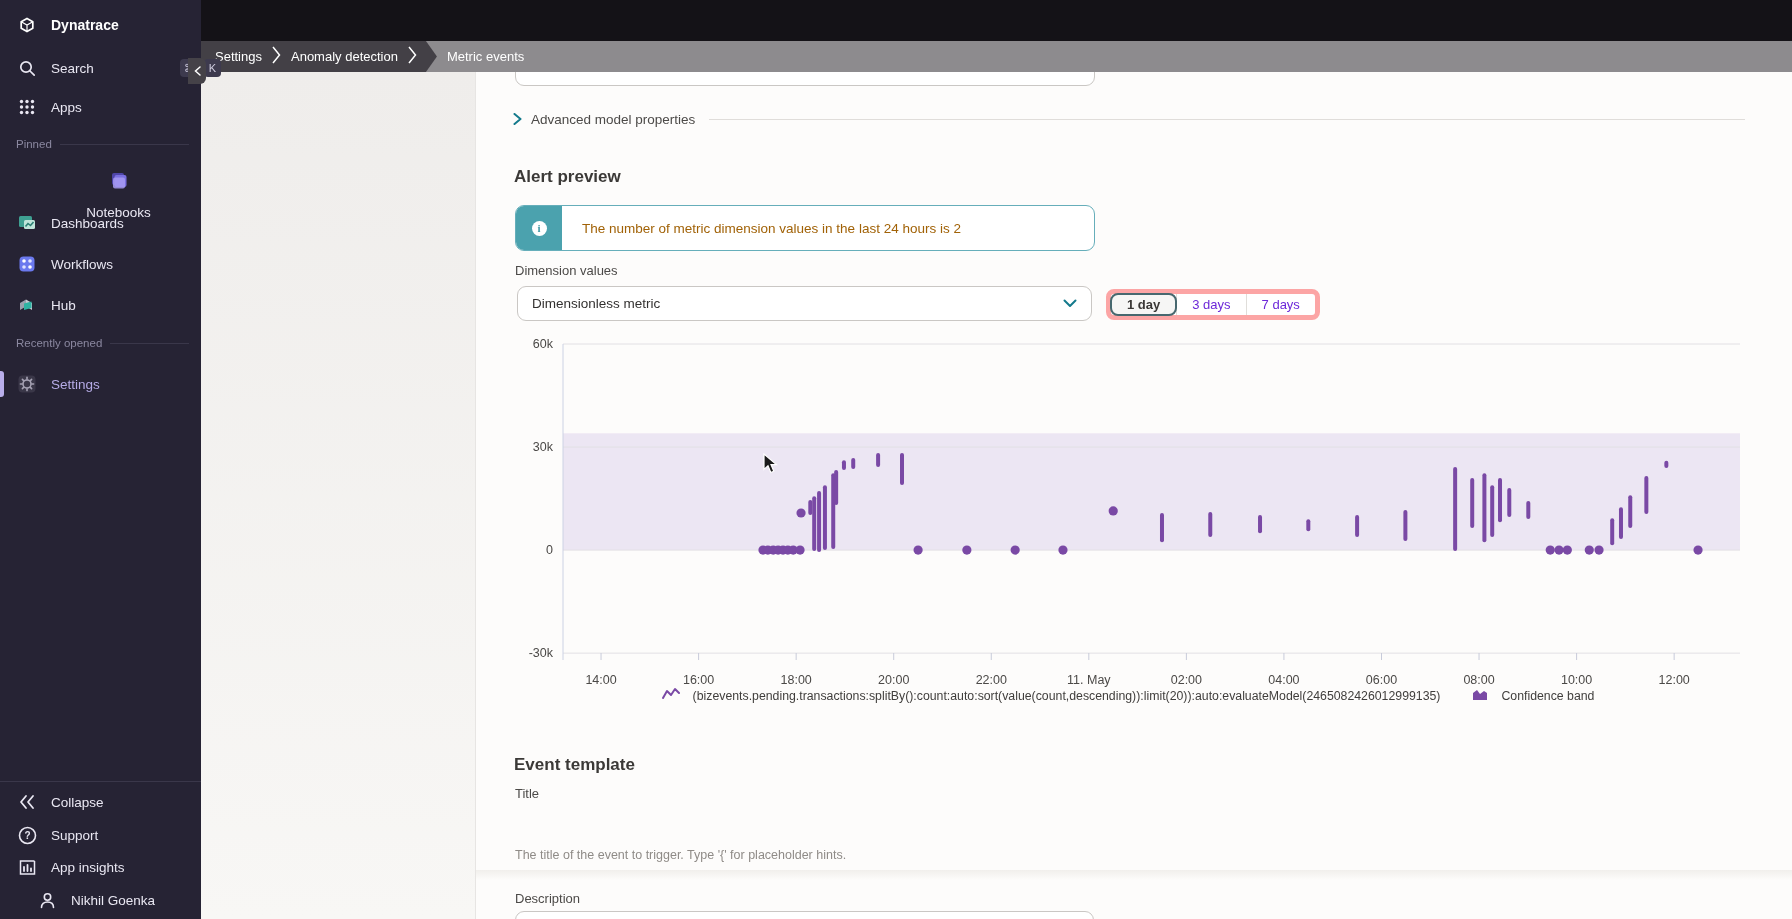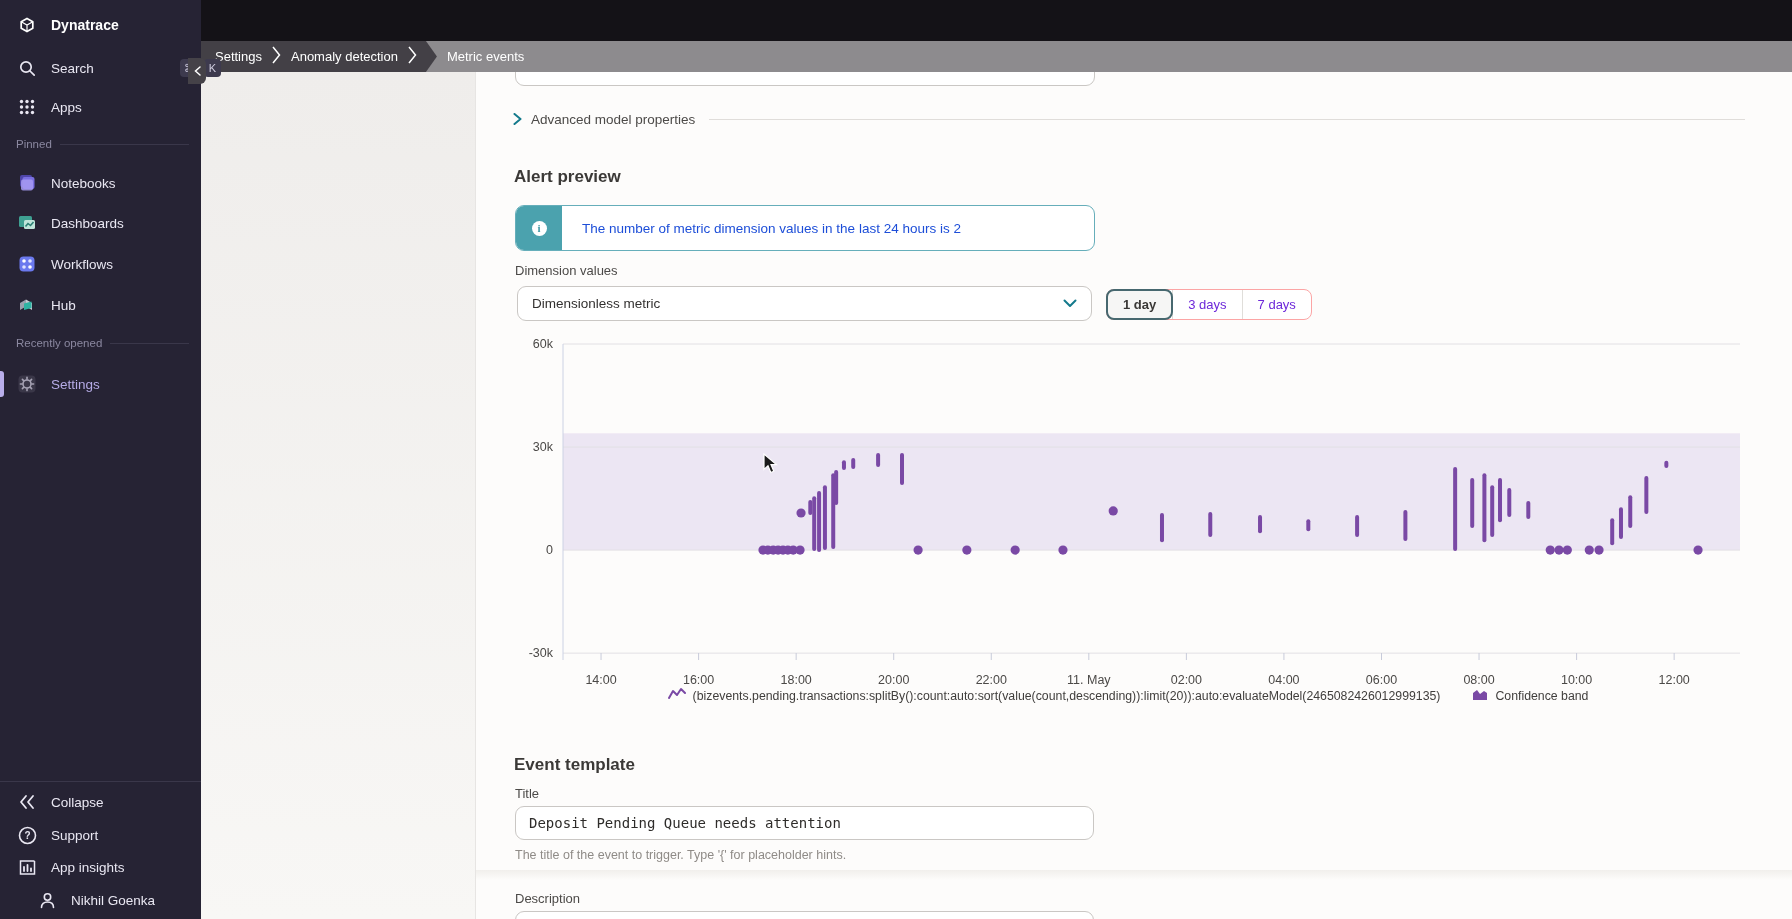--- a/index.html
+++ b/index.html
@@ -38,37 +38,37 @@
   .adv-row { position:absolute; left:37px; top:38px; width:1232px; height:18px; display:flex; align-items:center; font-size:13.5px; color:#4c4a48; }
   .adv-row .rule { flex:1; height:1px; background:#e0ddda; margin-left:14px; }
   .adv-row .ic { margin-right:9px; display:flex; }
 
   .h-section { position:absolute; font-size:17px; font-weight:700; color:#3b3937; }
   .field-label { position:absolute; font-size:13px; color:#4c4a48; }
   .helper { position:absolute; font-size:12.5px; color:#8f8b87; }
 
   .infobox { position:absolute; left:39px; top:133px; width:580px; height:46px; border:1px solid #66aeba; border-radius:9px; background:#fff; display:flex; overflow:hidden; }
   .infobox .badge { width:46px; background:#4ba2ae; display:flex; align-items:center; justify-content:center; flex:none; }
-  .infobox .msg { display:flex; align-items:center; padding-left:20px; font-size:13.5px; color:#1d4ed8; }
+  .infobox .msg { display:flex; align-items:center; padding-left:20px; font-size:13.5px; color:#a16207; }
   .i-circle { width:15px; height:15px; border-radius:50%; background:#fff; color:#3f99a5; font-weight:700; font-size:11px; display:flex; align-items:center; justify-content:center; font-family:"Liberation Serif", serif; }
 
   .select { position:absolute; left:41px; top:214px; width:575px; height:35px; background:#fff; border:1px solid #cac7c4; border-radius:9px; display:flex; align-items:center; padding:0 14px; font-size:13.5px; color:#333130; cursor:pointer; }
   .select .chev { margin-left:auto; display:flex; }
 
-  .daygroup { position:absolute; left:630px; top:217px; height:31px; display:flex; background:#fff; border:1px solid #fca5a5; border-radius:8px; }
+  .daygroup { position:absolute; left:630px; top:217px; height:31px; display:flex; background:#fff; border:5px solid #fca5a5; border-radius:8px; }
   .daybtn { border:none; background:transparent; font-family:inherit; font-size:13px; color:#6d28d9; padding:0 15px; cursor:pointer; display:flex; align-items:center; }
   .daybtn + .daybtn { border-left:1px solid #e0deda; }
   .daybtn.sel { border:2px solid #47686f; border-radius:8px; margin:-1px; background:#f6f6f5; color:#3a3836; font-weight:600; z-index:1; border-left:2px solid #47686f; }
 
   .chart-wrap { position:absolute; left:27px; top:262px; width:1250px; height:360px; }
   svg.chart { font-family:"Liberation Sans", sans-serif; }
 
   .legend { position:absolute; left:27px; top:615px; width:1250px; display:flex; align-items:center; justify-content:center; gap:8px; font-size:12.3px; color:#403e3c; }
   .legend .gap { width:16px; }
-  .legend-item { display:flex; align-items:center; gap:7px; cursor:pointer; }
+  .legend-item { display:flex; align-items:center; gap:13px; cursor:pointer; }
 
   .text-input { position:absolute; background:#fff; border:1px solid #cac7c4; border-radius:9px; display:flex; align-items:center; padding:0 13px; }
   .mono { font-family:"DejaVu Sans Mono", monospace; font-size:14px; color:#2e2c2a; }
 
   .cursor { position:absolute; left:287px; top:381px; z-index:50; pointer-events:none; }
 </style>
 </head>
 <body>
 
 <aside class="sidebar">
@@ -113,21 +113,21 @@
       </svg>
     </span>
     <span>Apps</span>
   </div>
 
   <div class="nav-sec" style="top:137px;">
     <span>Pinned</span>
       <span class="rule"></span>
   </div>
 
-  <div class="nav-row" style="top:170px;">
+  <div class="nav-row" style="top:170px;flex-direction:column;">
     <span class="ic">
       <svg width="22" height="22" viewBox="0 0 22 22">
           <rect x="4" y="3" width="12" height="12" rx="2" fill="#4f46a8"></rect>
           <rect x="6.5" y="5" width="12" height="12" rx="2" fill="#7a6fe0"></rect>
           <rect x="5" y="7.5" width="12" height="11" rx="2" fill="#a79bf2" opacity="0.85"></rect>
         </svg>
     </span>
     <span>Notebooks</span>
   </div>
   <div class="nav-row" style="top:210px;">
@@ -403,23 +403,20 @@
             <path d="M1 13 L1 6 L5 3 L8 7 L12 4 L15 6 L15 13 Z" fill="#7a49a5"></path>
           </svg>
       </span>
       <span>Confidence band</span>
     </span>
   </div>
 
   <div class="h-section" style="left:38px; top:683px;">Event template</div>
 
   <div class="field-label" style="left:39px; top:714px;">Title</div>
-  <div class="text-input" style="left:39px; top:734px; width:579px; height:34px;">
-    <span class="mono">Deposit Pending Queue needs attention</span>
-  </div>
   <div class="helper" style="left:39px; top:776px;">The title of the event to trigger. Type '{' for placeholder hints.</div>
 
   <div class="field-label" style="left:39px; top:819px;">Description</div>
   <div class="text-input" style="left:39px; top:839px; width:579px; height:30px;"></div>
 
   <div class="cursor">
     <svg width="20" height="22" viewBox="0 0 20 22">
         <path d="M1 1 L1 16.5 L5 12.8 L7.8 19.5 L10.8 18.2 L8 11.6 L13.4 11.6 Z" fill="#1a1a1a" stroke="#fff" stroke-width="1.2"></path>
       </svg>
   </div>

